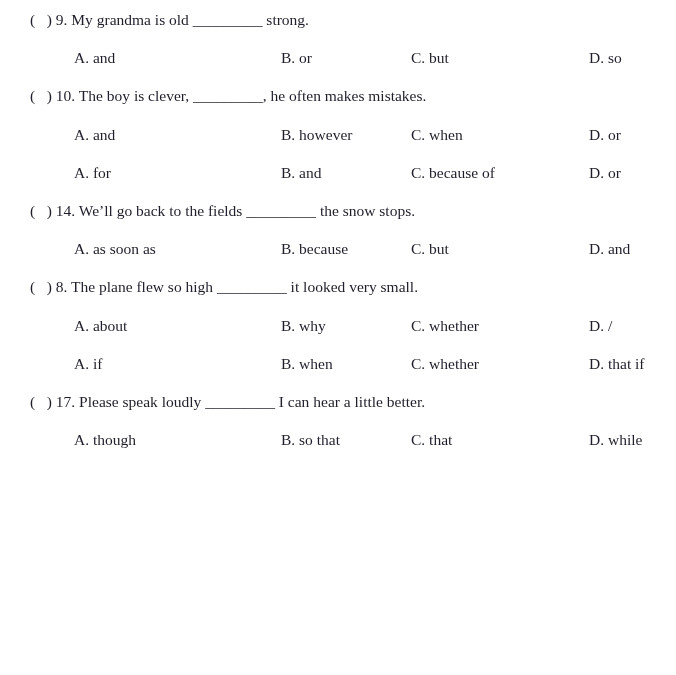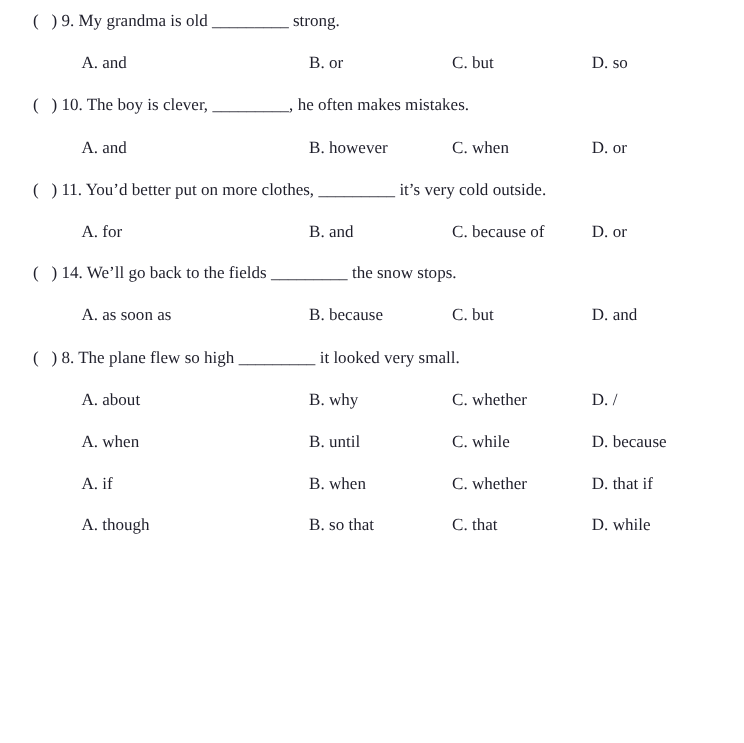--- a/index.html
+++ b/index.html
@@ -32,21 +32,21 @@
   .opt {
     position: absolute;
     top: 50%;
     transform: translateY(-50%);
     line-height: 1;
     white-space: pre;
   }
   .oA { left: 74px; }
   .oB { left: 243px; margin-left: 38px; }
   .oC { left: 411px; text-align: center; }
-  .oD { left: 538px; text-align: center; }
+  .oD { left: 589px; text-align: center; }
 </style>
 </head>
 <body style="color: rgb(31, 31, 43); background: rgb(255, 255, 255);">
 
 <div class="page">
 
   <div class="q">
     <div class="row q-line">(   ) 9. My grandma is old _________ strong.</div>
     <div class="row opts">
       <span class="opt oA">A. and</span>
@@ -60,21 +60,20 @@
     <div class="row q-line">(   ) 10. The boy is clever, _________, he often makes mistakes.</div>
     <div class="row opts">
       <span class="opt oA">A. and</span>
       <span class="opt oB">B. however</span>
       <span class="opt oC">C. when</span>
       <span class="opt oD">D. or</span>
     </div>
   </div>
 
   <div class="q">
-    <div class="row q-line">(   ) 11. You’d better put on more clothes, _________ it’s very cold outside.</div>
     <div class="row opts">
       <span class="opt oA">A. for</span>
       <span class="opt oB">B. and</span>
       <span class="opt oC">C. because of</span>
       <span class="opt oD">D. or</span>
     </div>
   </div>
 
 
   <div class="q">
@@ -91,38 +90,33 @@
     <div class="row q-line">(   ) 8. The plane flew so high _________ it looked very small.</div>
     <div class="row opts">
       <span class="opt oA">A. about</span>
       <span class="opt oB">B. why</span>
       <span class="opt oC">C. whether</span>
       <span class="opt oD">D. /</span>
     </div>
   </div>
 
   <div class="q">
-    <div class="row opts">
-      <span class="opt oA">A. when</span>
-      <span class="opt oB">B. until</span>
-      <span class="opt oC">C. while</span>
-      <span class="opt oD">D. because</span>
-    </div>
   </div>
 
   <div class="q">
     <div class="row opts">
       <span class="opt oA">A. if</span>
       <span class="opt oB">B. when</span>
       <span class="opt oC">C. whether</span>
       <span class="opt oD">D. that if</span>
     </div>
   </div>
 
   <div class="q">
+    <div class="row q-line">(   ) 17. Please speak loudly _________ I can hear a little better.</div>
     <div class="row opts">
       <span class="opt oA">A. though</span>
       <span class="opt oB">B. so that</span>
       <span class="opt oC">C. that</span>
       <span class="opt oD">D. while</span>
     </div>
   </div>
 
 </div>
 

